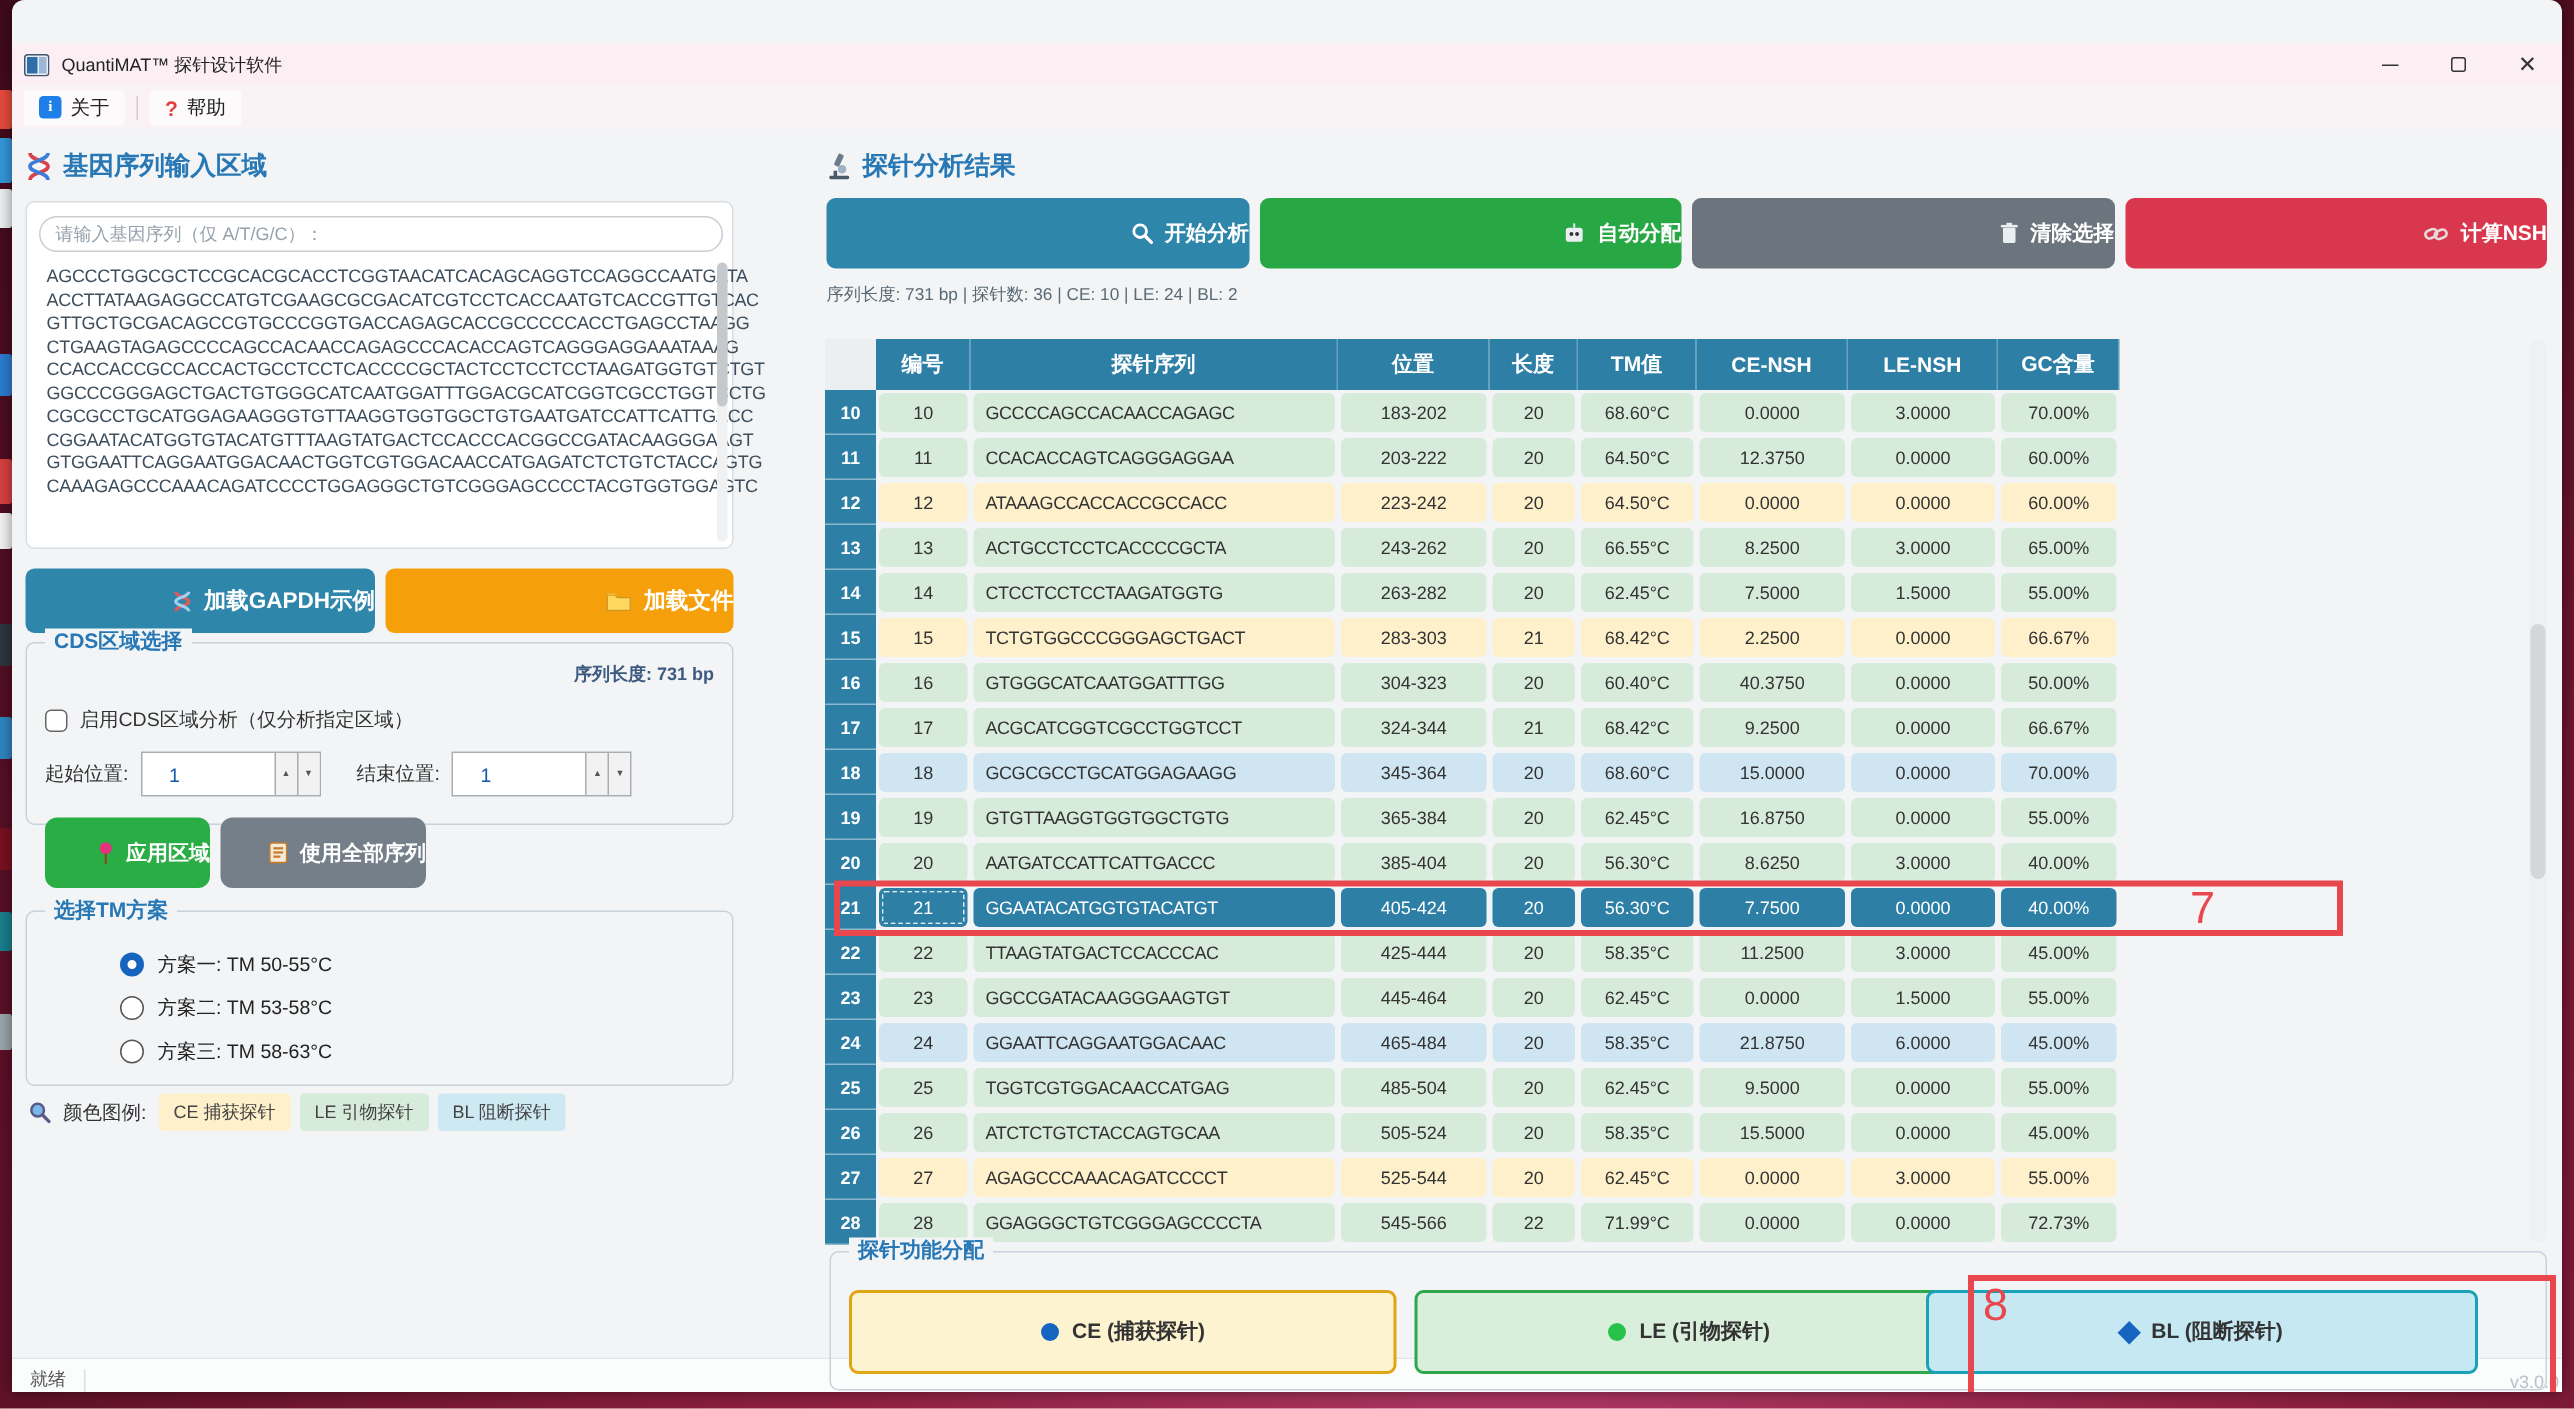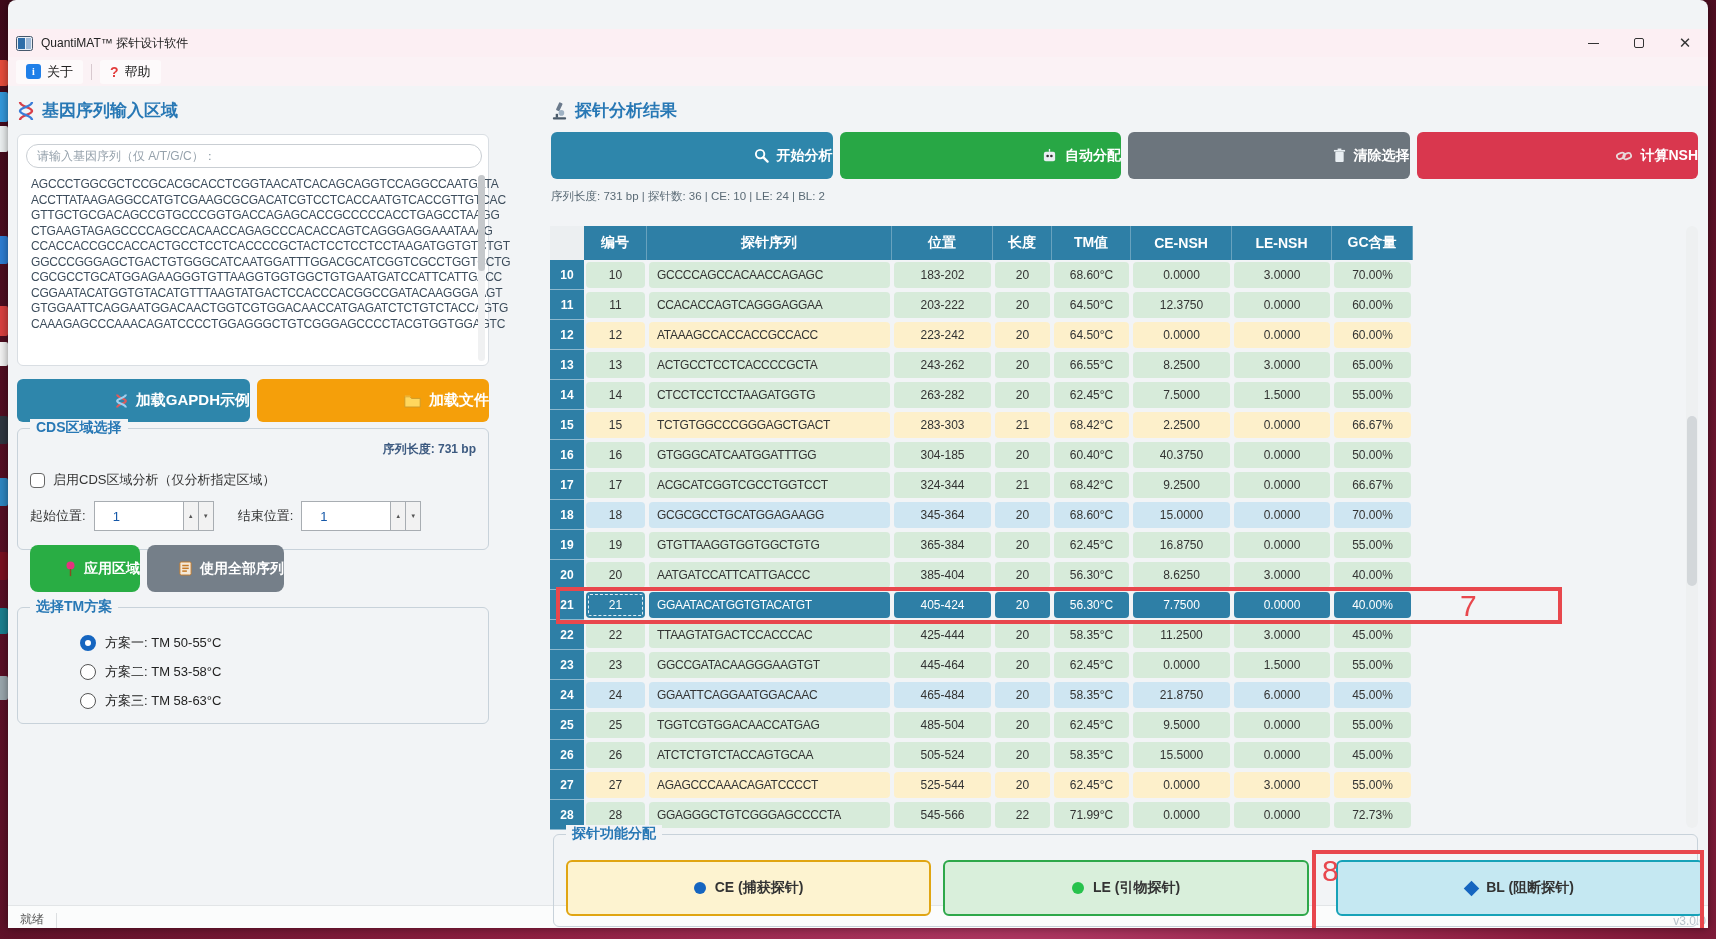--- a/index.html
+++ b/index.html
@@ -90,21 +90,21 @@
 
   .tbl-scroll { position:absolute; left:1678px; top:140px; width:12px; height:602px; background:#eef0f1; border-radius:6px; }
   .tbl-scroll .thumb { position:absolute; top:190px; left:1px; width:10px; height:170px; background:#d3d7da; border-radius:5px; }
 
   .fs-assign { left:545px; top:748px; width:1145px; height:93px; }
   .assign-btn { position:absolute; top:25px; height:56px; border-radius:6px; display:flex; align-items:center; justify-content:center; gap:9px; font-size:14px; font-weight:bold; color:#333; }
   .dot { width:12px; height:12px; border-radius:50%; }
   .diamond { width:11px; height:11px; transform:rotate(45deg); background:#1565c0; }
   .ab-ce { left:12px; width:365px; background:#fdf3d0; border:2px solid #e0a512; }
   .ab-le { left:389px; width:366px; background:#d9efdb; border:2px solid #2ea84a;text-align:right; }
-  .ab-bl { left:782px; width:368px; background:#c5e8f2; border:2px solid #17a2b8; }
+  .ab-bl { left:730px; width:368px; background:#c5e8f2; border:2px solid #17a2b8; }
 
   
   .anno-rect { position:absolute; border:4px solid #e8474d; }
   .anno-7-rect { left:548px; top:501px; width:1006px; height:37px; }
   .anno-7-num  { left:1452px; top:505px; }
   .anno-8-rect { left:1304px; top:764px; width:392px; height:91px; }
   .anno-8-num  { left:1314px; top:770px; }
   .anno-num { position:absolute; color:#e8474d; font-size:30px; line-height:30px; }
 
   .statusbar { height:23px; background:#fbfcfc; border-top:1px solid #e2e5e7; display:flex; align-items:flex-end; flex:0 0 auto; font-size:12px; }
@@ -243,20 +243,32 @@
             <div class="radio"></div>
             <span>方案二: TM 53-58°C</span>
           </div>
           <div class="radio-row" style="top: 84px;">
             <div class="radio"></div>
             <span>方案三: TM 58-63°C</span>
           </div>
         </div>
     </div>
 
+    <div class="legend-row">
+      <svg width="15" height="15" viewBox="0 0 16 16">
+        <circle cx="6.5" cy="6.5" r="4.5" fill="#79b8e8" stroke="#5a5a8a" stroke-width="1.8"></circle>
+        <line x1="10" y1="10" x2="14.5" y2="14.5" stroke="#5a5a8a" stroke-width="2.4" stroke-linecap="round"></line>
+      </svg>
+      <span>颜色图例:</span>
+      <span id="legend-chips" style="display:flex;gap:6px;">
+          <span class="chip" style="background: rgb(253, 240, 203);">CE 捕获探针</span>
+          <span class="chip" style="background: rgb(215, 235, 218);">LE 引物探针</span>
+          <span class="chip" style="background: rgb(207, 233, 243);">BL 阻断探针</span>
+        </span>
+    </div>
 
     <div class="sec-head" style="left:543px; top:13px;">
       <svg width="17" height="20" viewBox="0 0 18 20">
         <rect x="7" y="1" width="4" height="9" rx="1" fill="#6b7a8c" transform="rotate(25 9 5)"></rect>
         <circle cx="11" cy="12" r="3" fill="#9fb2c4"></circle>
         <rect x="2" y="16.5" width="14" height="2.5" rx="1" fill="#4a5a6a"></rect>
         <rect x="5" y="13" width="2.5" height="4" fill="#4a5a6a"></rect>
       </svg>
       <span>探针分析结果</span>
     </div>
@@ -381,21 +393,21 @@
             <div class="cell">21</div>
             <div class="cell">68.42°C</div>
             <div class="cell">2.2500</div>
             <div class="cell">0.0000</div>
             <div class="cell">66.67%</div>
           </div>
           <div class="trow brow t-le">
             <div class="rnum">16</div>
             <div class="cell numc">16</div>
             <div class="cell seqc">GTGGGCATCAATGGATTTGG</div>
-            <div class="cell">304-185</div>
+            <div class="cell">304-323</div>
             <div class="cell">20</div>
             <div class="cell">60.40°C</div>
             <div class="cell">40.3750</div>
             <div class="cell">0.0000</div>
             <div class="cell">50.00%</div>
           </div>
           <div class="trow brow t-le">
             <div class="rnum">17</div>
             <div class="cell numc">17</div>
             <div class="cell seqc">ACGCATCGGTCGCCTGGTCCT</div>

